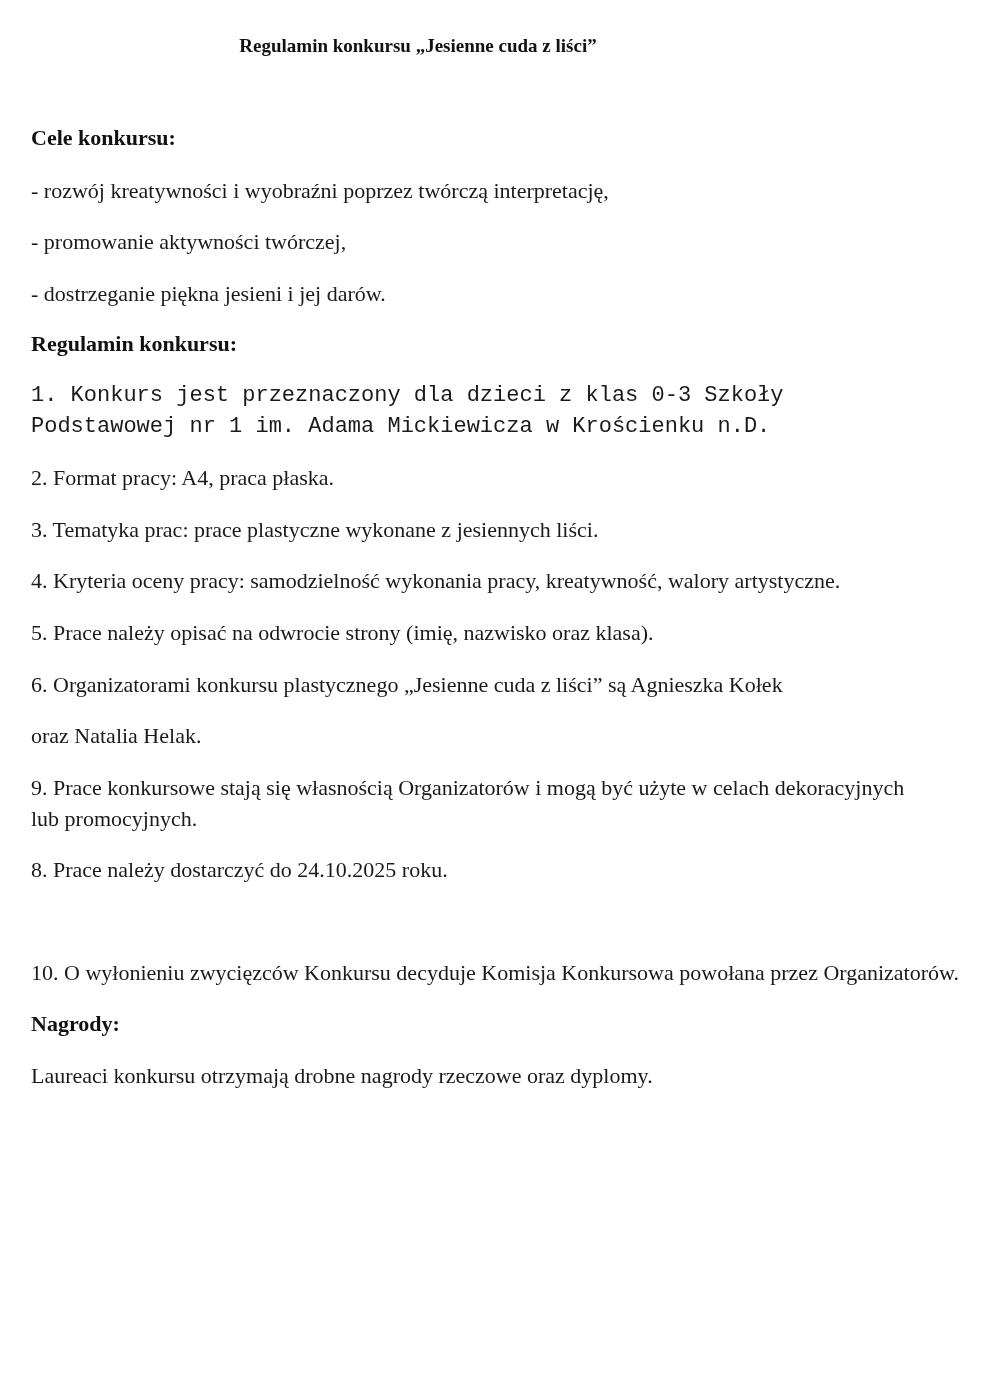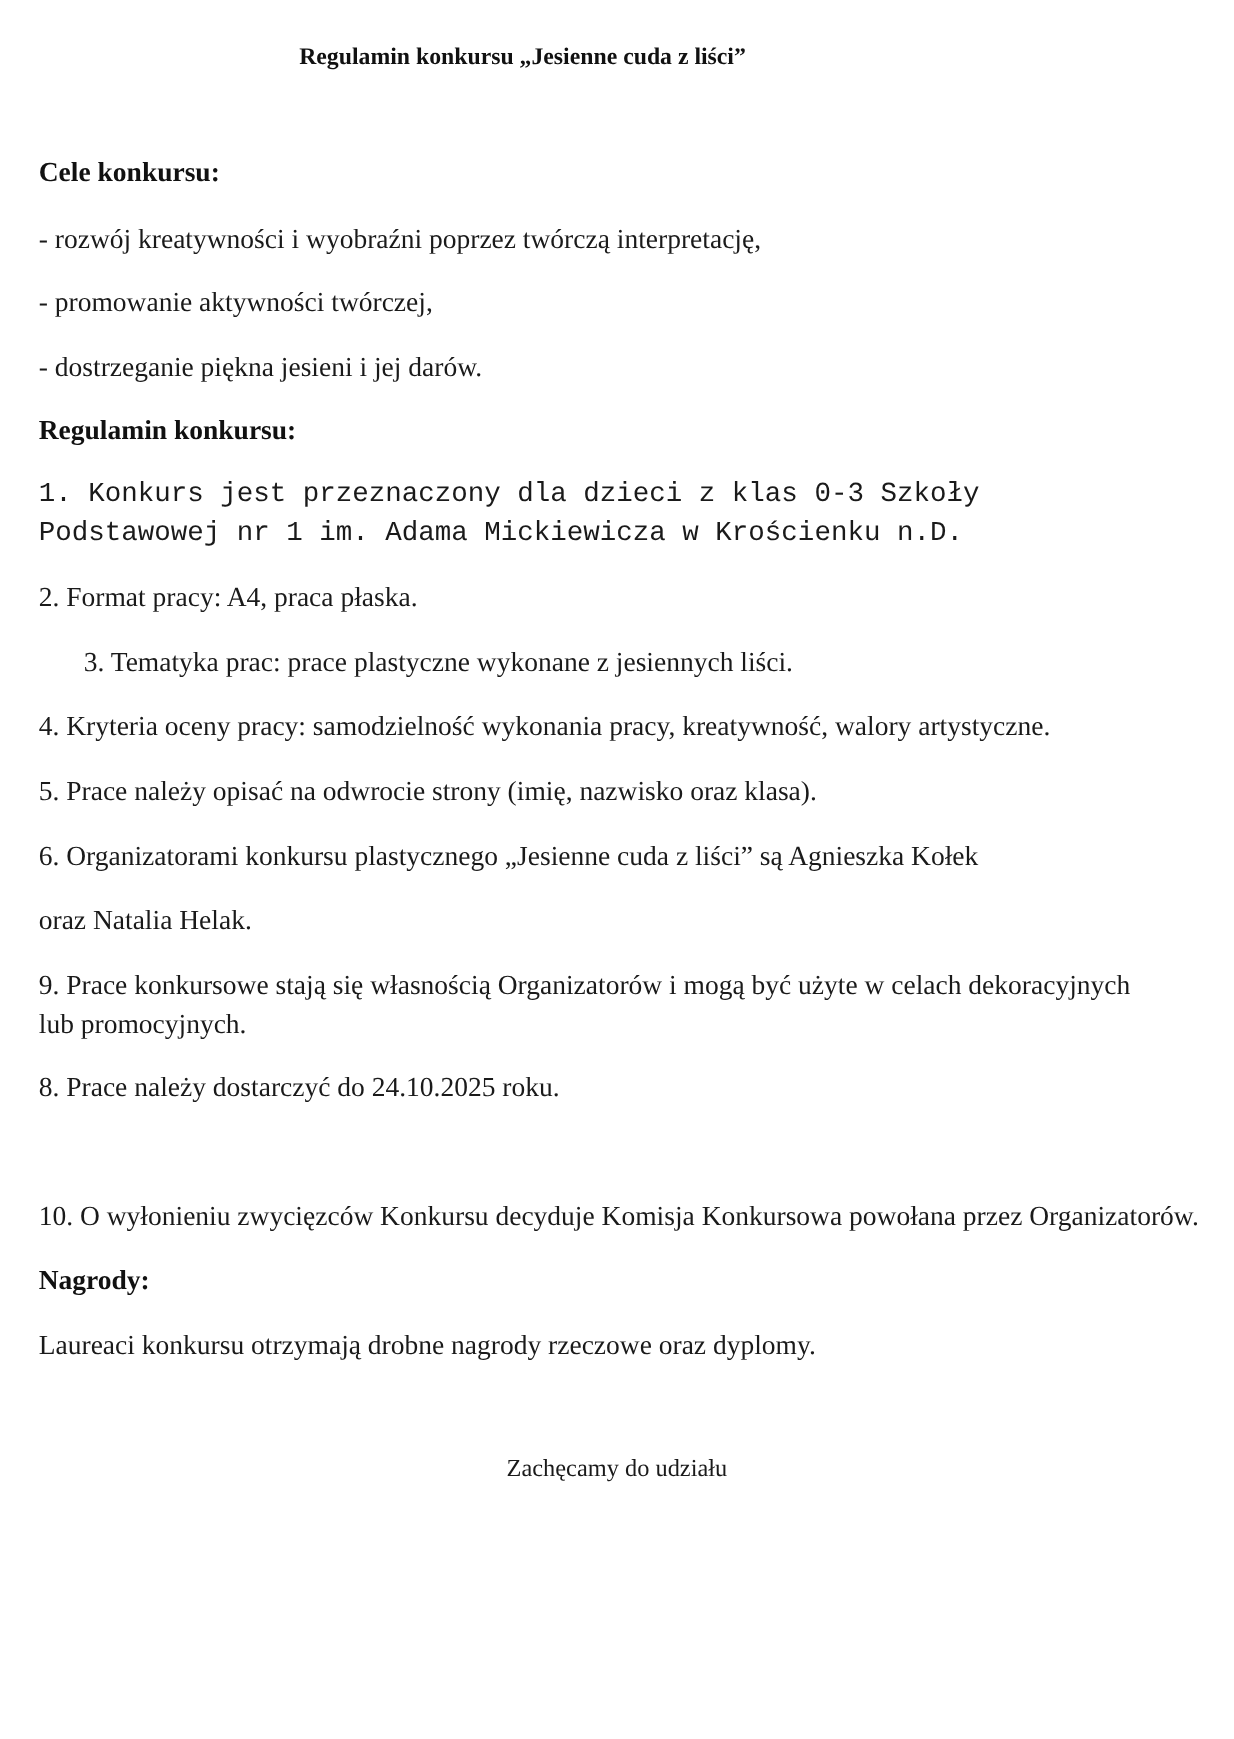--- a/index.html
+++ b/index.html
@@ -68,27 +68,26 @@
   <h1 class="title">Regulamin konkursu „Jesienne cuda z liści”</h1>
 
   <p class="line bold" style="top:122px;">Cele konkursu:</p>
   <p class="line" style="top:175px;">- rozwój kreatywności i wyobraźni poprzez twórczą interpretację,</p>
   <p class="line" style="top:226px;">- promowanie aktywności twórczej,</p>
   <p class="line" style="top:278px;">- dostrzeganie piękna jesieni i jej darów.</p>
 
   <p class="line bold" style="top:328px;">Regulamin konkursu:</p>
   <p class="line wrap" style="top:380px;font-family:Liberation Mono, monospace;">1. Konkurs jest przeznaczony dla dzieci z klas 0-3 Szkoły Podstawowej nr 1 im. Adama Mickiewicza w Krościenku n.D.</p>
   <p class="line" style="top:462px;">2. Format pracy: A4, praca płaska.</p>
-  <p class="line" style="top:514px;margin-left:36px;">3. Tematyka prac: prace plastyczne wykonane z jesiennych liści.</p>
+  <p class="line" style="top:514px;">3. Tematyka prac: prace plastyczne wykonane z jesiennych liści.</p>
   <p class="line" style="top:565px;">4. Kryteria oceny pracy: samodzielność wykonania pracy, kreatywność, walory artystyczne.</p>
   <p class="line" style="top:617px;">5. Prace należy opisać na odwrocie strony (imię, nazwisko oraz klasa).</p>
   <p class="line" style="top:669px;">6. Organizatorami konkursu plastycznego „Jesienne cuda z liści” są Agnieszka Kołek</p>
   <p class="line" style="top:720px;">oraz Natalia Helak.</p>
   <p class="line wrap" style="top:772px;">9. Prace konkursowe stają się własnością Organizatorów i mogą być użyte w celach dekoracyjnych lub promocyjnych.</p>
   <p class="line" style="top:854px;">8. Prace należy dostarczyć do 24.10.2025 roku.</p>
   <p class="line" style="top:957px;">10. O wyłonieniu zwycięzców Konkursu decyduje Komisja Konkursowa powołana przez Organizatorów.</p>
 
   <p class="line bold" style="top:1008px;">Nagrody:</p>
   <p class="line" style="top:1060px;">Laureaci konkursu otrzymają drobne nagrody rzeczowe oraz dyplomy.</p>
 
-  <p class="closing" style="top:1160px;">Zachęcamy do udziału</p>
 
 </div>
 
 </body></html>

